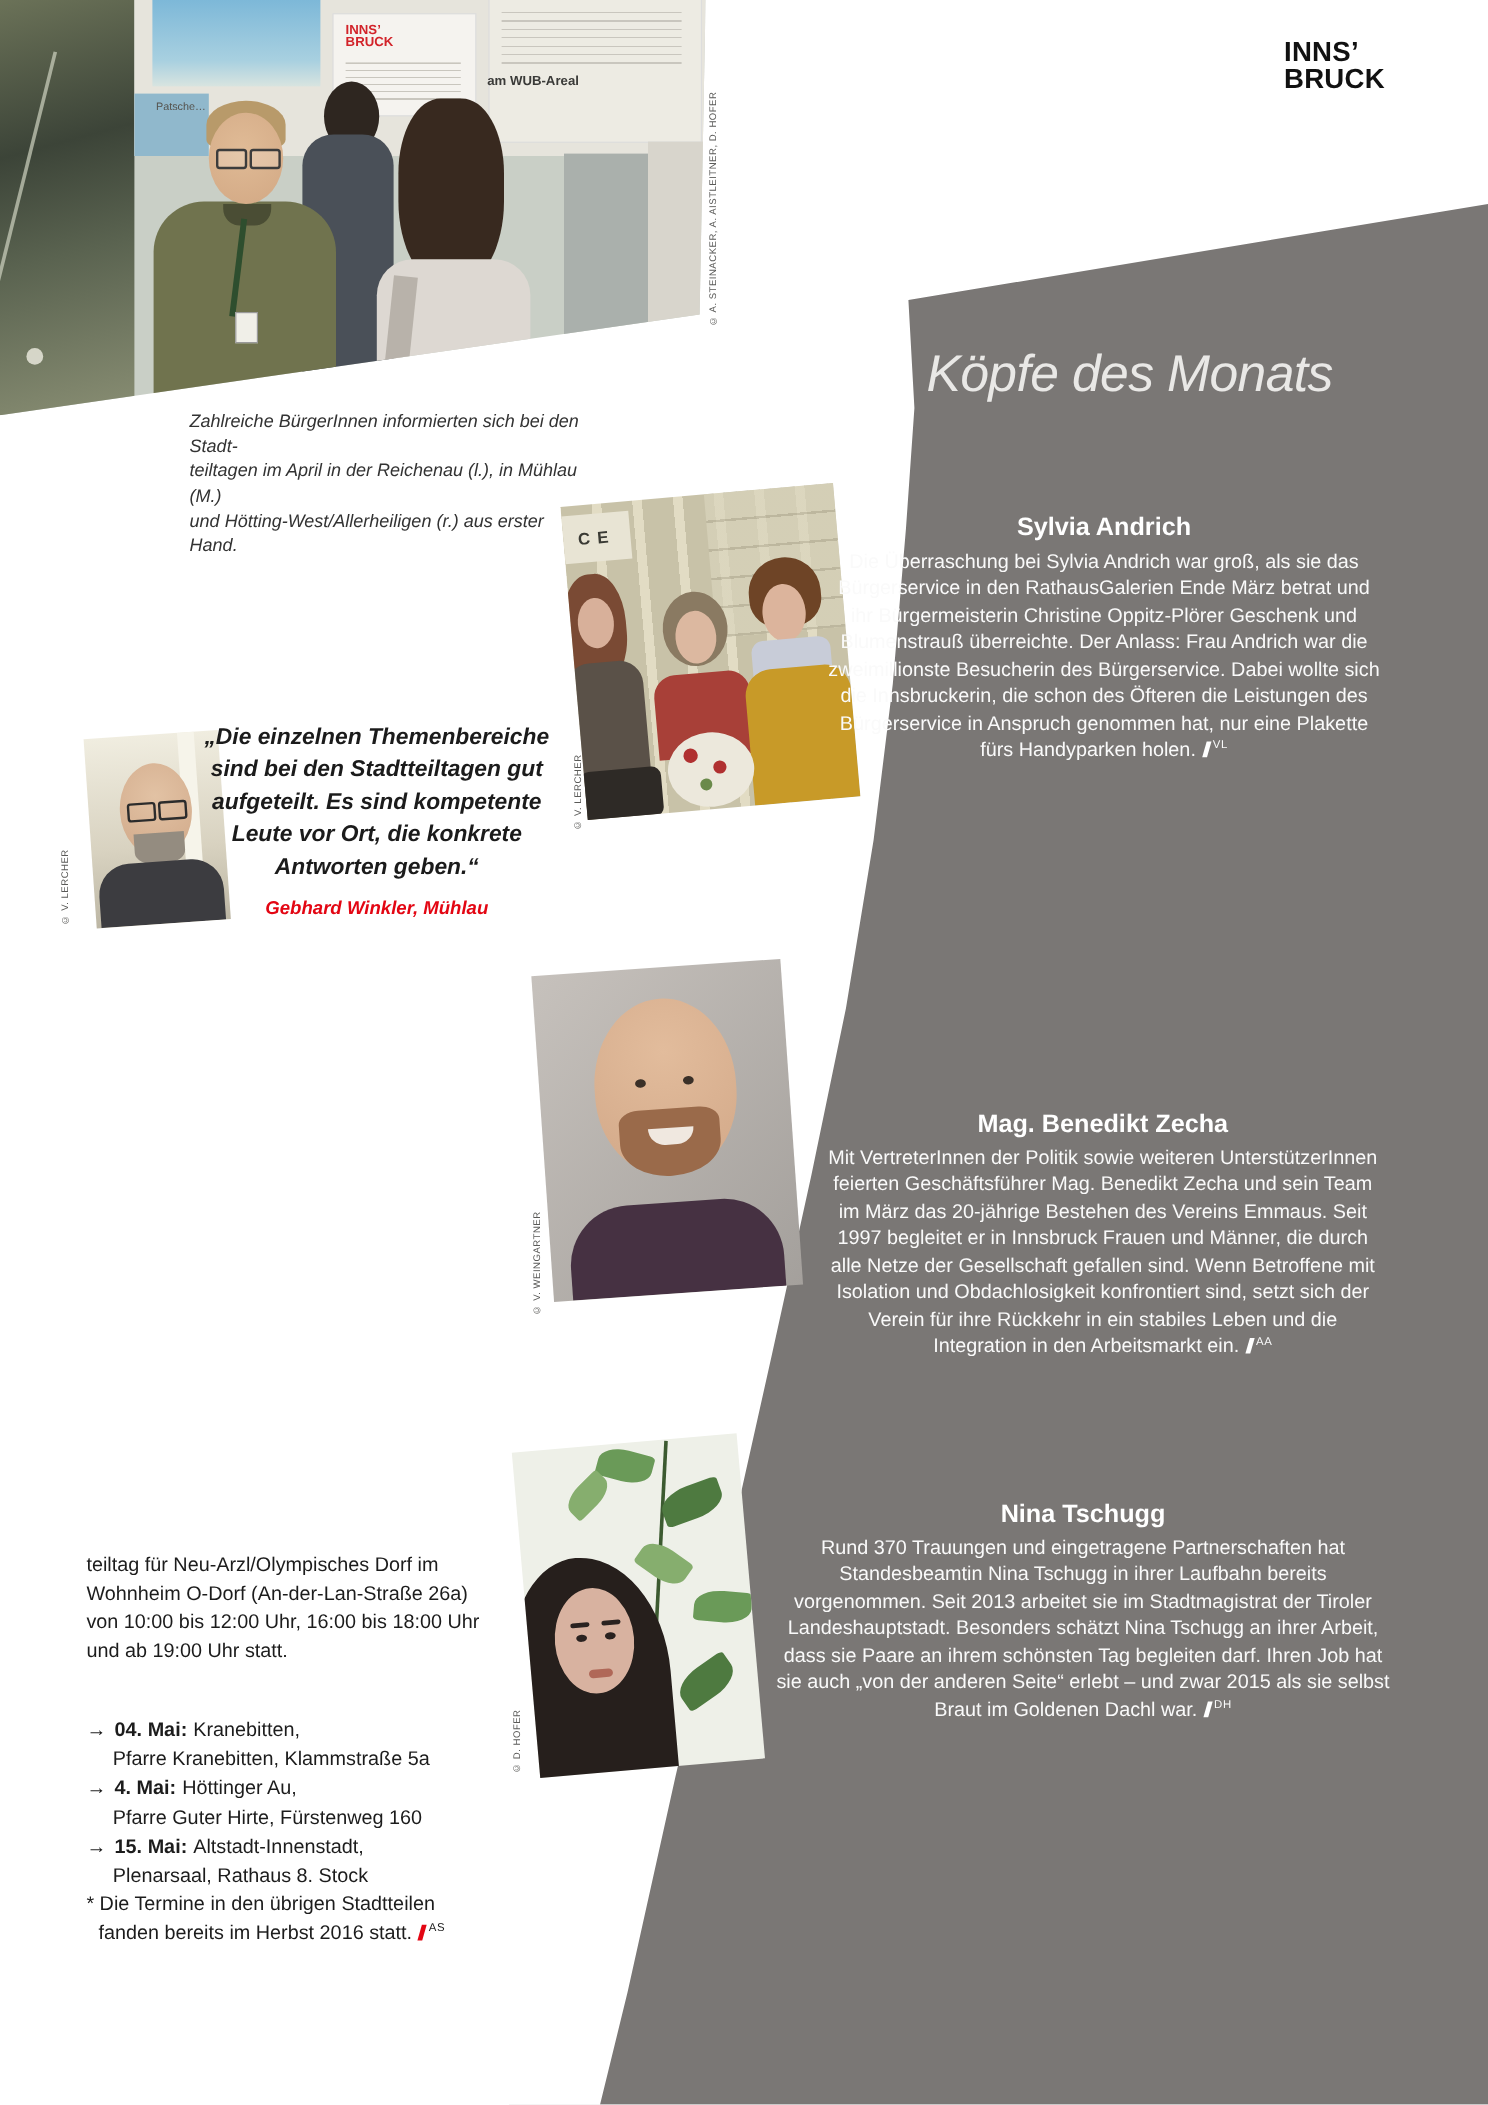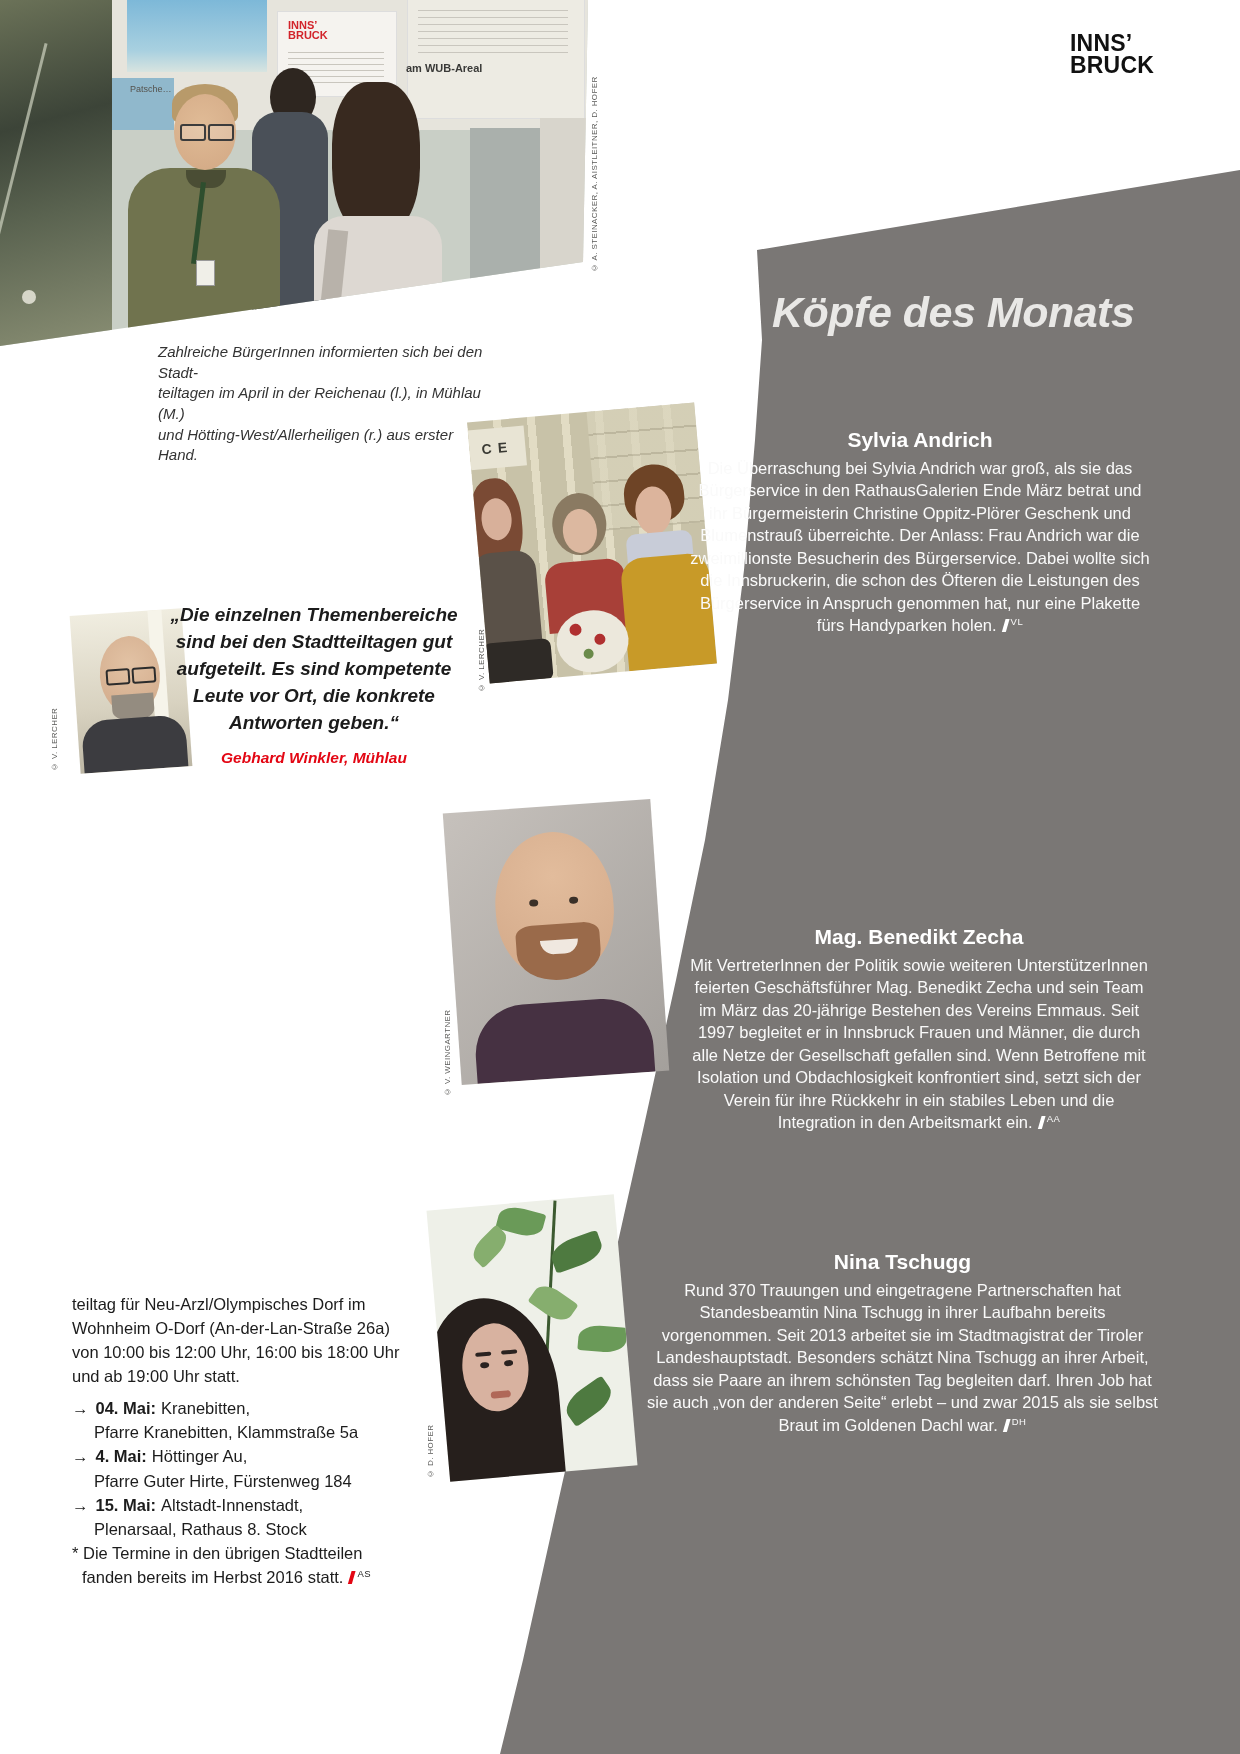--- a/index.html
+++ b/index.html
@@ -6,21 +6,21 @@
   #page{position:relative;width:1240px;height:1754px;margin:0 auto;background:#fff;overflow:hidden;
         font-family:"Liberation Sans","DejaVu Sans",sans-serif;color:#1c1c1c;padding-left:34px;}
   .abs{position:absolute;}
 
   
   #graypanel{left:0;top:0;width:1240px;height:1754px;background:#7a7775;
     clip-path:polygon(757px 250px,1240px 170px,1240px 1754px,500px 1754px,
       523px 1660px,563px 1480px,605px 1300px,643px 1130px,676px 980px,
       705px 840px,728px 700px,744px 570px,755px 440px,762px 340px);}
 
-  #section-title{left:772px;top:288px;font-size:43px;font-weight:700;font-style:italic;
+  #section-title{left:772px;top:288px;font-size:43px;font-weight:400;font-style:italic;
     color:#e9e8e6;letter-spacing:-0.5px;}
 
   
   #logo{left:1070px;top:33px;font-size:23px;font-weight:800;line-height:0.94;color:#111;
     letter-spacing:0.2px;white-space:pre-line;}
 
   
   #collage{left:0;top:0;width:592px;height:352px;
     clip-path:polygon(0 0,588px 0,583px 262px,0 346px);background:#c9cfc6;}
   #collage .map{left:0;top:0;width:112px;height:348px;
@@ -137,21 +137,21 @@
   .mark{display:inline-block;width:4px;height:13px;transform:skewX(-16deg) translateY(1px);margin:0 3px 0 7px;}
   .mark-white{background:#fff;}
   .mark-red{background:#e30613;}
   sup.initials{font-size:9.5px;letter-spacing:.5px;}
 
   #quote-block{left:168px;top:602px;width:292px;text-align:center;}
   #quote-text{font-size:19px;line-height:1.42;font-weight:700;font-style:italic;color:#1b1b1b;}
   #quote-attr{margin-top:12px;font-size:15.5px;font-weight:700;font-style:italic;color:#e30613;}
 
   #events-block{left:72px;top:1292px;width:344px;font-size:16.5px;line-height:1.46;color:#1c1c1c;}
-  #events-intro{margin-bottom:8px;}
+  #events-intro{margin-bottom:42px;}
   .event-line1{display:flex;}
   .event-arrow{font-weight:700;margin-right:7px;}
   .event-date{font-weight:700;margin-right:5px;white-space:nowrap;}
   .event-venue{padding-left:22px;}
   #events-foot{padding-left:10px;text-indent:-10px;}
 </style>
 </head>
 <body>
 
 <div id="page">
@@ -270,21 +270,21 @@
         <span><span class="event-date">04. Mai:</span><span>Kranebitten,</span></span>
       </div>
       <div class="event-venue">Pfarre Kranebitten, Klammstraße 5a</div>
     </div>
 
     <div class="event-item">
       <div class="event-line1">
         <span class="event-arrow">→</span>
         <span><span class="event-date">4. Mai:</span><span>Höttinger Au,</span></span>
       </div>
-      <div class="event-venue">Pfarre Guter Hirte, Fürstenweg 184</div>
+      <div class="event-venue">Pfarre Guter Hirte, Fürstenweg 160</div>
     </div>
 
     <div class="event-item">
       <div class="event-line1">
         <span class="event-arrow">→</span>
         <span><span class="event-date">15. Mai:</span><span>Altstadt-Innenstadt,</span></span>
       </div>
       <div class="event-venue">Plenarsaal, Rathaus 8. Stock</div>
     </div>
 

